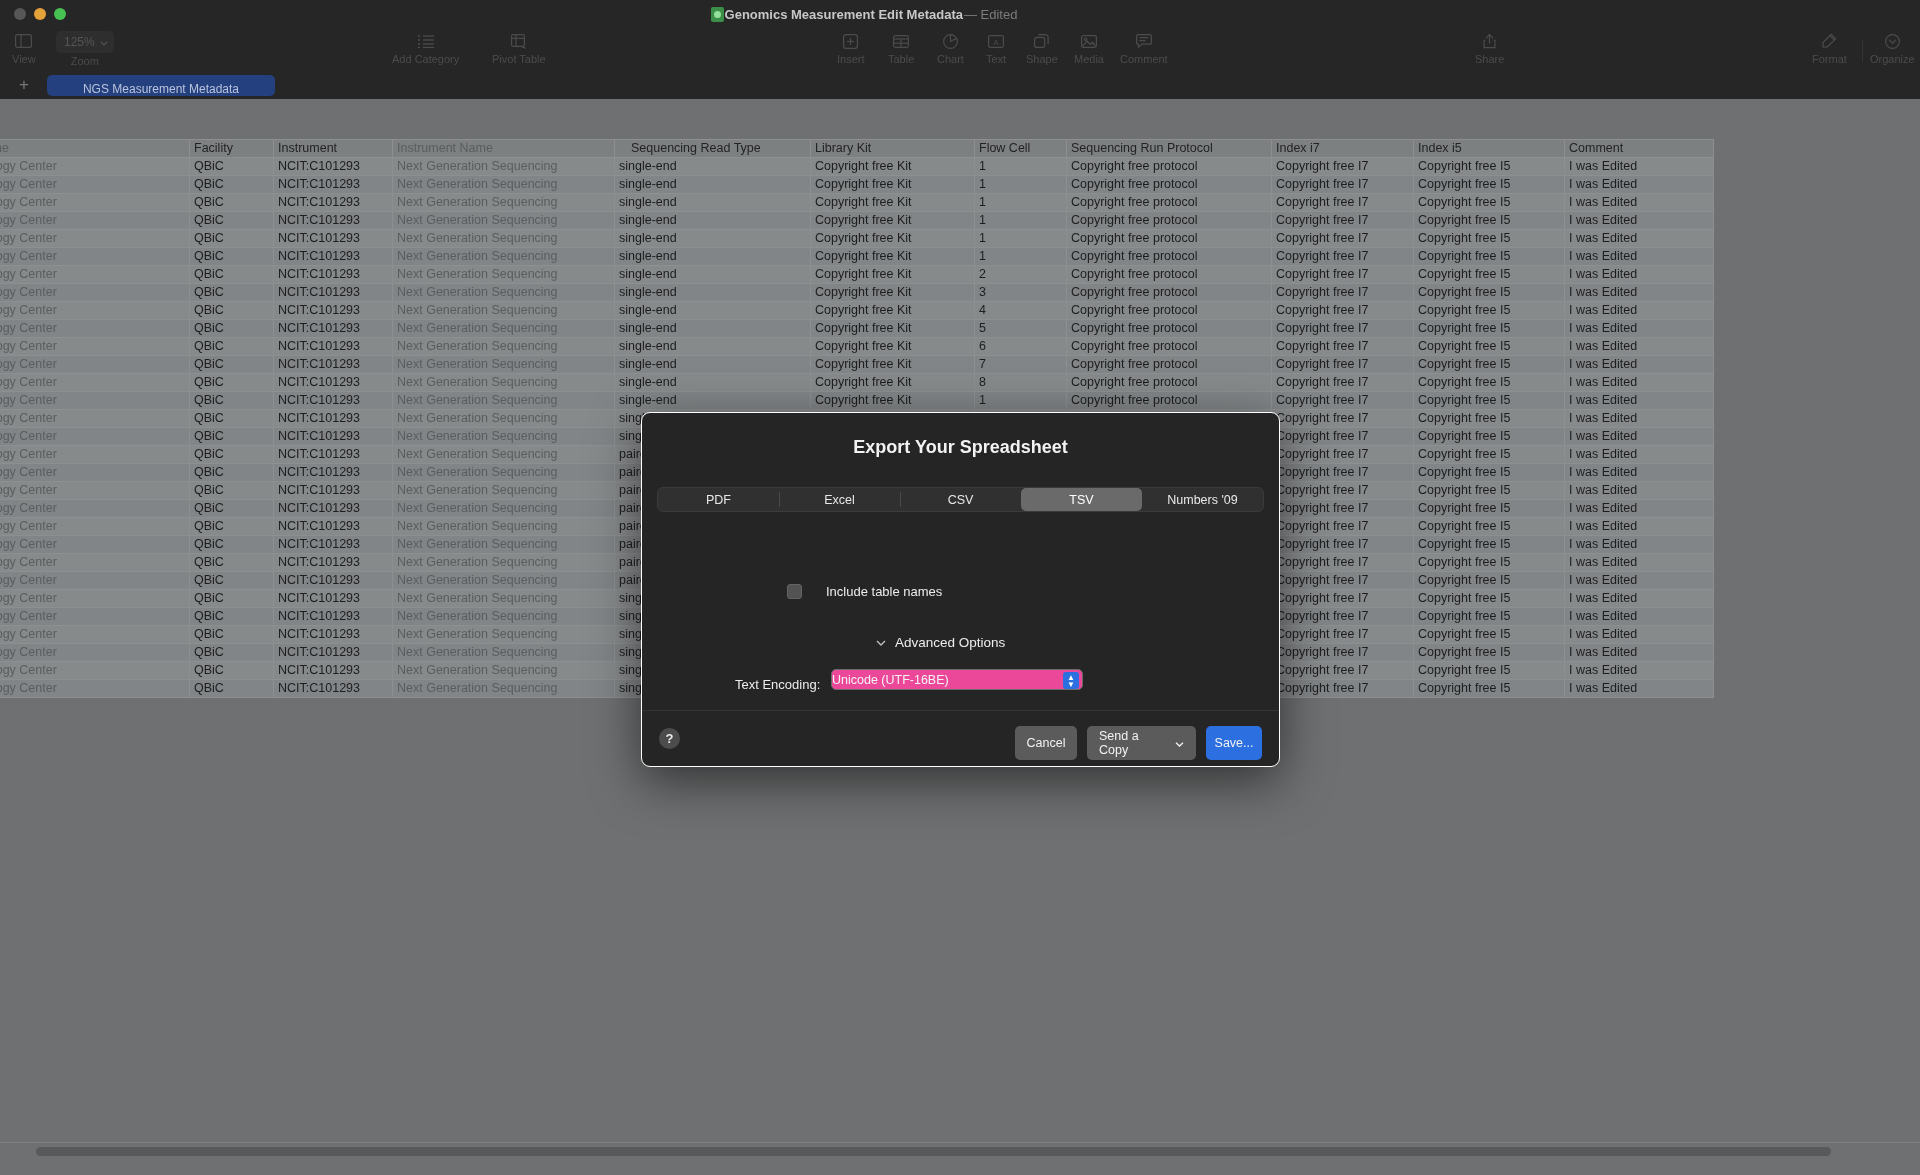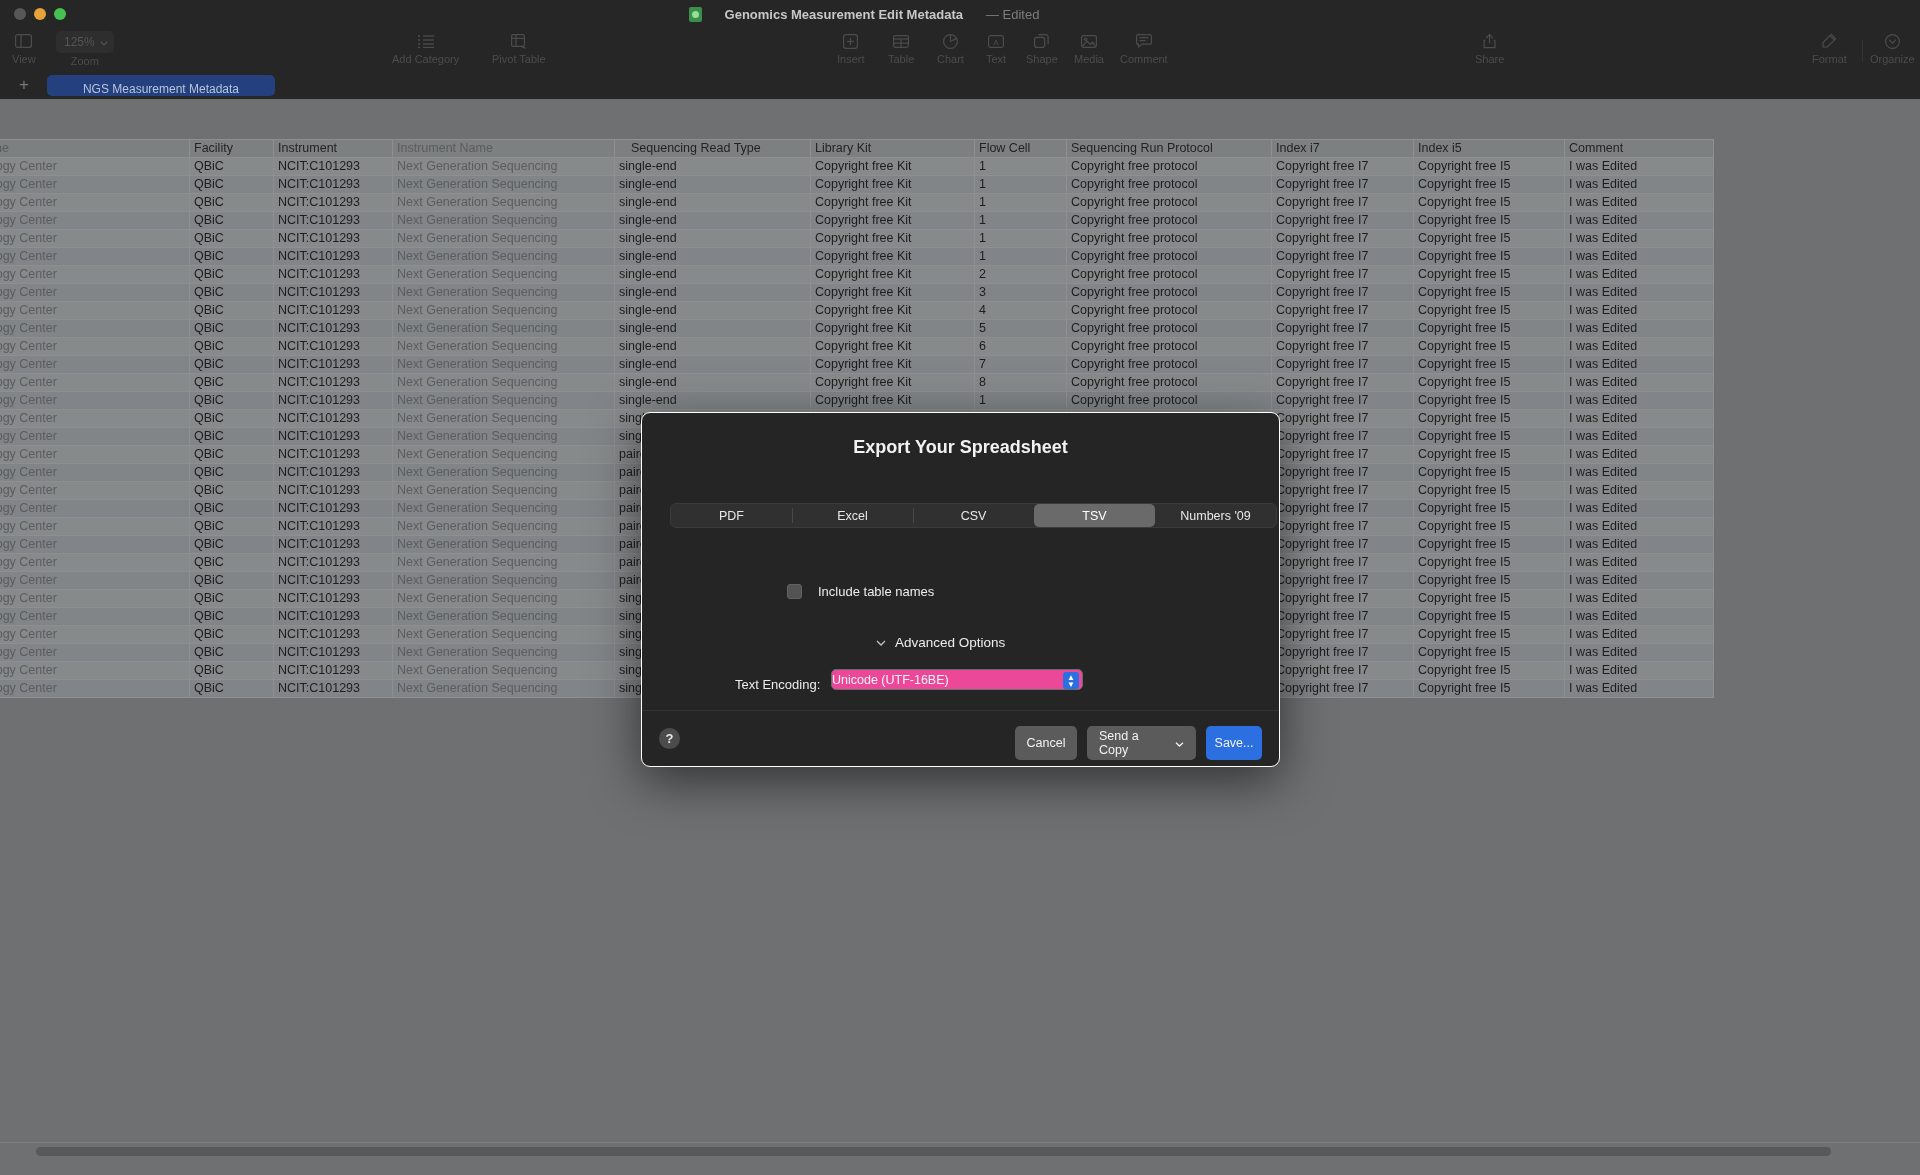--- a/index.html
+++ b/index.html
@@ -24,21 +24,21 @@
   .traffic {
     position:absolute; left:14px; top:8px; display:flex; gap:8px;
   }
   .tl { width:12px; height:12px; border-radius:50%; }
   .tl.close { background:#575757; }
   .tl.min { background:#e5a13a; }
   .tl.max { background:#46c152; }
 
   .doc-title {
     position:absolute; left:0; top:0; width:1728px; height:28px;
-    display:flex; align-items:center; justify-content:center; gap:23px;
+    display:flex; align-items:center; justify-content:center; gap:1px;
     font-size:13px; font-weight:bold; color:#c8c8c8;
   }
   .doc-icon {
     width:13px; height:15px; border-radius:2px;
     background:#3c8f49; position:relative;
   }
   .doc-icon::after{
     content:""; position:absolute; left:3px; top:4px;
     width:7px; height:7px; border-radius:50%;
     background:#93e09a;
@@ -125,40 +125,40 @@
     border:1px solid #ffffff;
     border-radius:9px;
     box-shadow:0 14px 50px rgba(0,0,0,.55);
     overflow:hidden;
   }
   .dlg-title {
     position:absolute; left:0; top:24px; width:637px;
     text-align:center; font-size:18px; font-weight:bold; color:#f2f2f2;
   }
   .segmented {
-    position:absolute; left:15px; top:90px; width:605px; height:23px;
+    position:absolute; left:15px; top:74px; width:605px; height:23px;
     background:#303030; border-radius:6px;
     border:1px solid #3b3b3b;
-    display:flex; align-items:stretch;margin-left:13px;
+    display:flex; align-items:stretch;
   }
   .seg {
     flex:1 1 0; display:flex; align-items:center; justify-content:center;
     font-size:12.5px; color:#e8e8e8; border-radius:5px;
     position:relative;
   }
   .seg + .seg::before{
     content:""; position:absolute; left:0; top:4px; bottom:4px; width:1px;
     background:#494949;
   }
   .seg.active { background:#6a6a6a; color:#fff; }
   .seg.active::before, .seg.active + .seg::before { background:transparent; }
 
   .checkrow {
     position:absolute; left:145px; top:171px;
-    display:flex; align-items:center; gap:16px;
+    display:flex; align-items:center; gap:24px;
     font-size:13px; color:#ededed;
   }
   .checkbox {
     width:13px; height:13px; border-radius:3px;
     background:#535353; border:1px solid #636363;
   }
 
   .advanced {
     position:absolute; left:234px; top:222px;
     display:flex; align-items:center; gap:9px;

